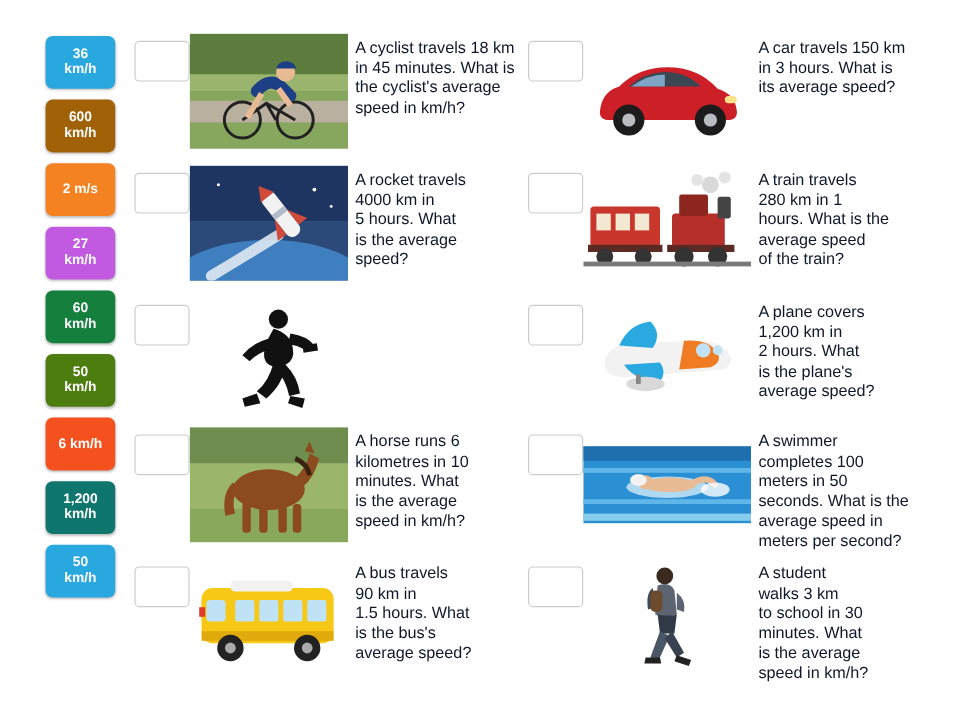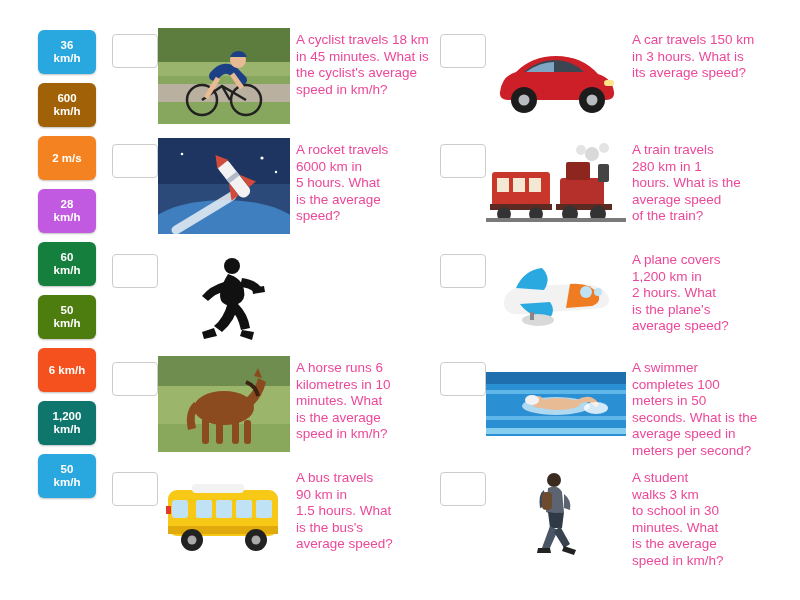--- a/index.html
+++ b/index.html
@@ -78,21 +78,21 @@
     flex: none;
     display: flex;
     align-items: center;
     justify-content: center;
     overflow: hidden;
   }
   .art svg { display: block; }
   .qtext {
     font-size: 13.5px;
     line-height: 16.5px;
-    color: #ec4899;
+    color: #0f172a;
     padding-left: 6px;
     padding-top: 4px;
     white-space: pre-line;
   }
 
   
   .col-right .art { width: 140px; }
   .col-right .qtext { width: 150px; }
   .col-left .qtext { width: 136px; }
 </style>
@@ -100,21 +100,21 @@
 <body>
 
 <div class="board">
 
   <div class="answers">
     <div class="answer-tile" style="background:#29a8e0">36
 km/h</div>
     <div class="answer-tile" style="background:#a16207">600
 km/h</div>
     <div class="answer-tile" style="background:#f58220">2 m/s</div>
-    <div class="answer-tile" style="background:#c15ae0">28
+    <div class="answer-tile" style="background:#c15ae0">27
 km/h</div>
     <div class="answer-tile" style="background:#15803d">60
 km/h</div>
     <div class="answer-tile" style="background:#4d7c0f">50
 km/h</div>
     <div class="answer-tile" style="background:#f4511e">6 km/h</div>
     <div class="answer-tile" style="background:#0f766e">1,200
 km/h</div>
     <div class="answer-tile" style="background:#29a8e0">50
 km/h</div>
@@ -161,21 +161,21 @@
             <path d="M85 40 l9 16 -9 0 z" fill="#d14b3c"></path>
             <path d="M78.5 10 l7 12 -14 0 z" fill="#d14b3c"></path>
             <rect x="72" y="36" width="13" height="5" fill="#b0bcc8"></rect>
           </g>
           <circle cx="104" cy="20" r="1.6" fill="#fff"></circle>
           <circle cx="118" cy="34" r="1.2" fill="#fff"></circle>
           <circle cx="24" cy="16" r="1.3" fill="#fff"></circle>
         </svg>
       </div>
       <div class="qtext">A rocket travels
-6000 km in
+4000 km in
 5 hours. What
 is the average
 speed?</div>
     </div>
 
     <div class="qrow" style="height:108px">
       <div class="drop-slot"></div>
       <div class="art">
         <svg width="132" height="96" viewBox="0 0 132 96">
           <g fill="#111111">

